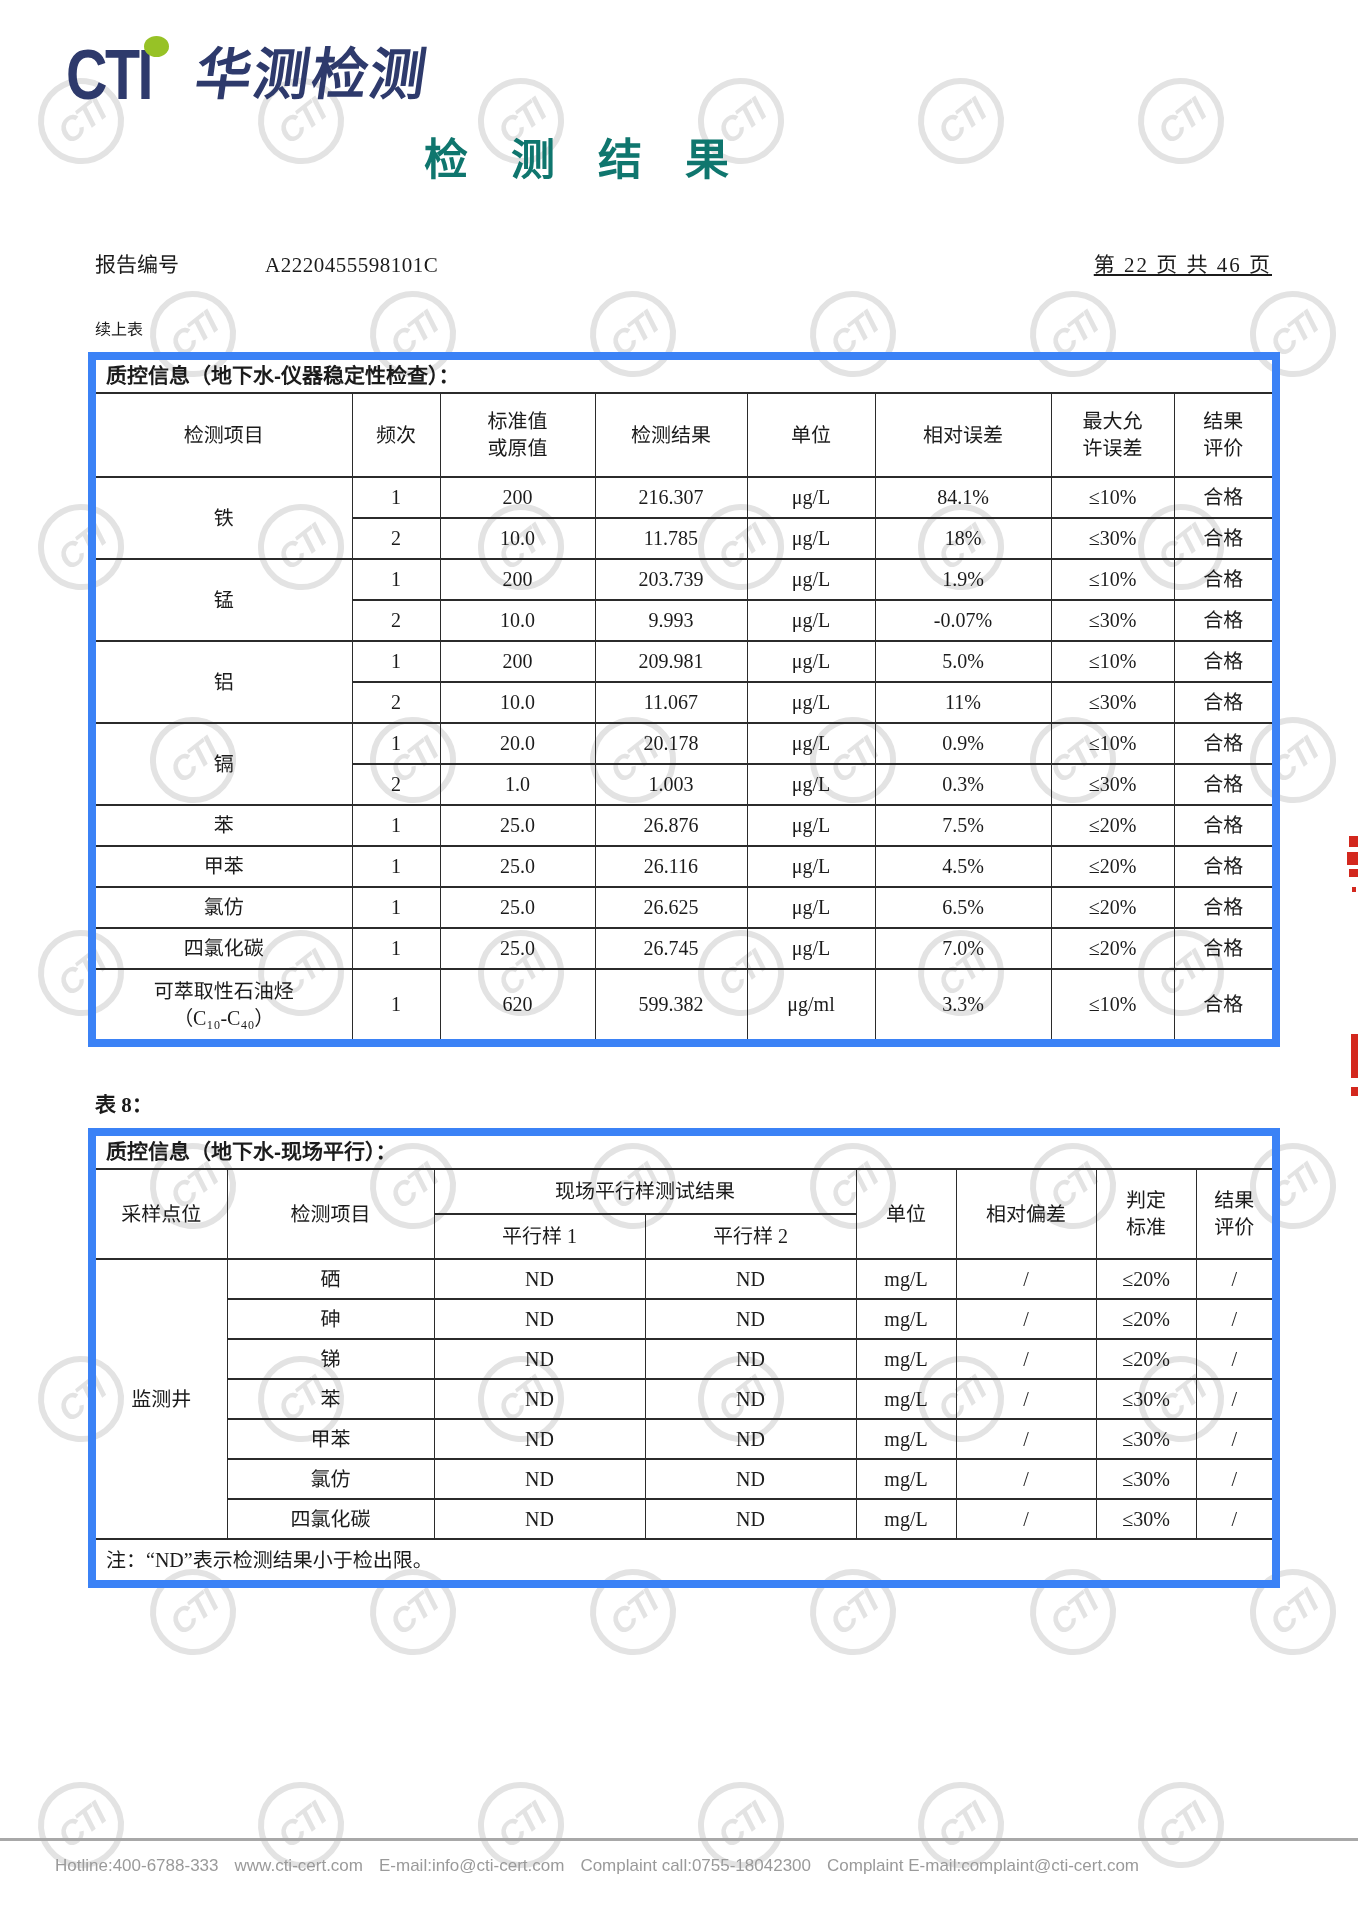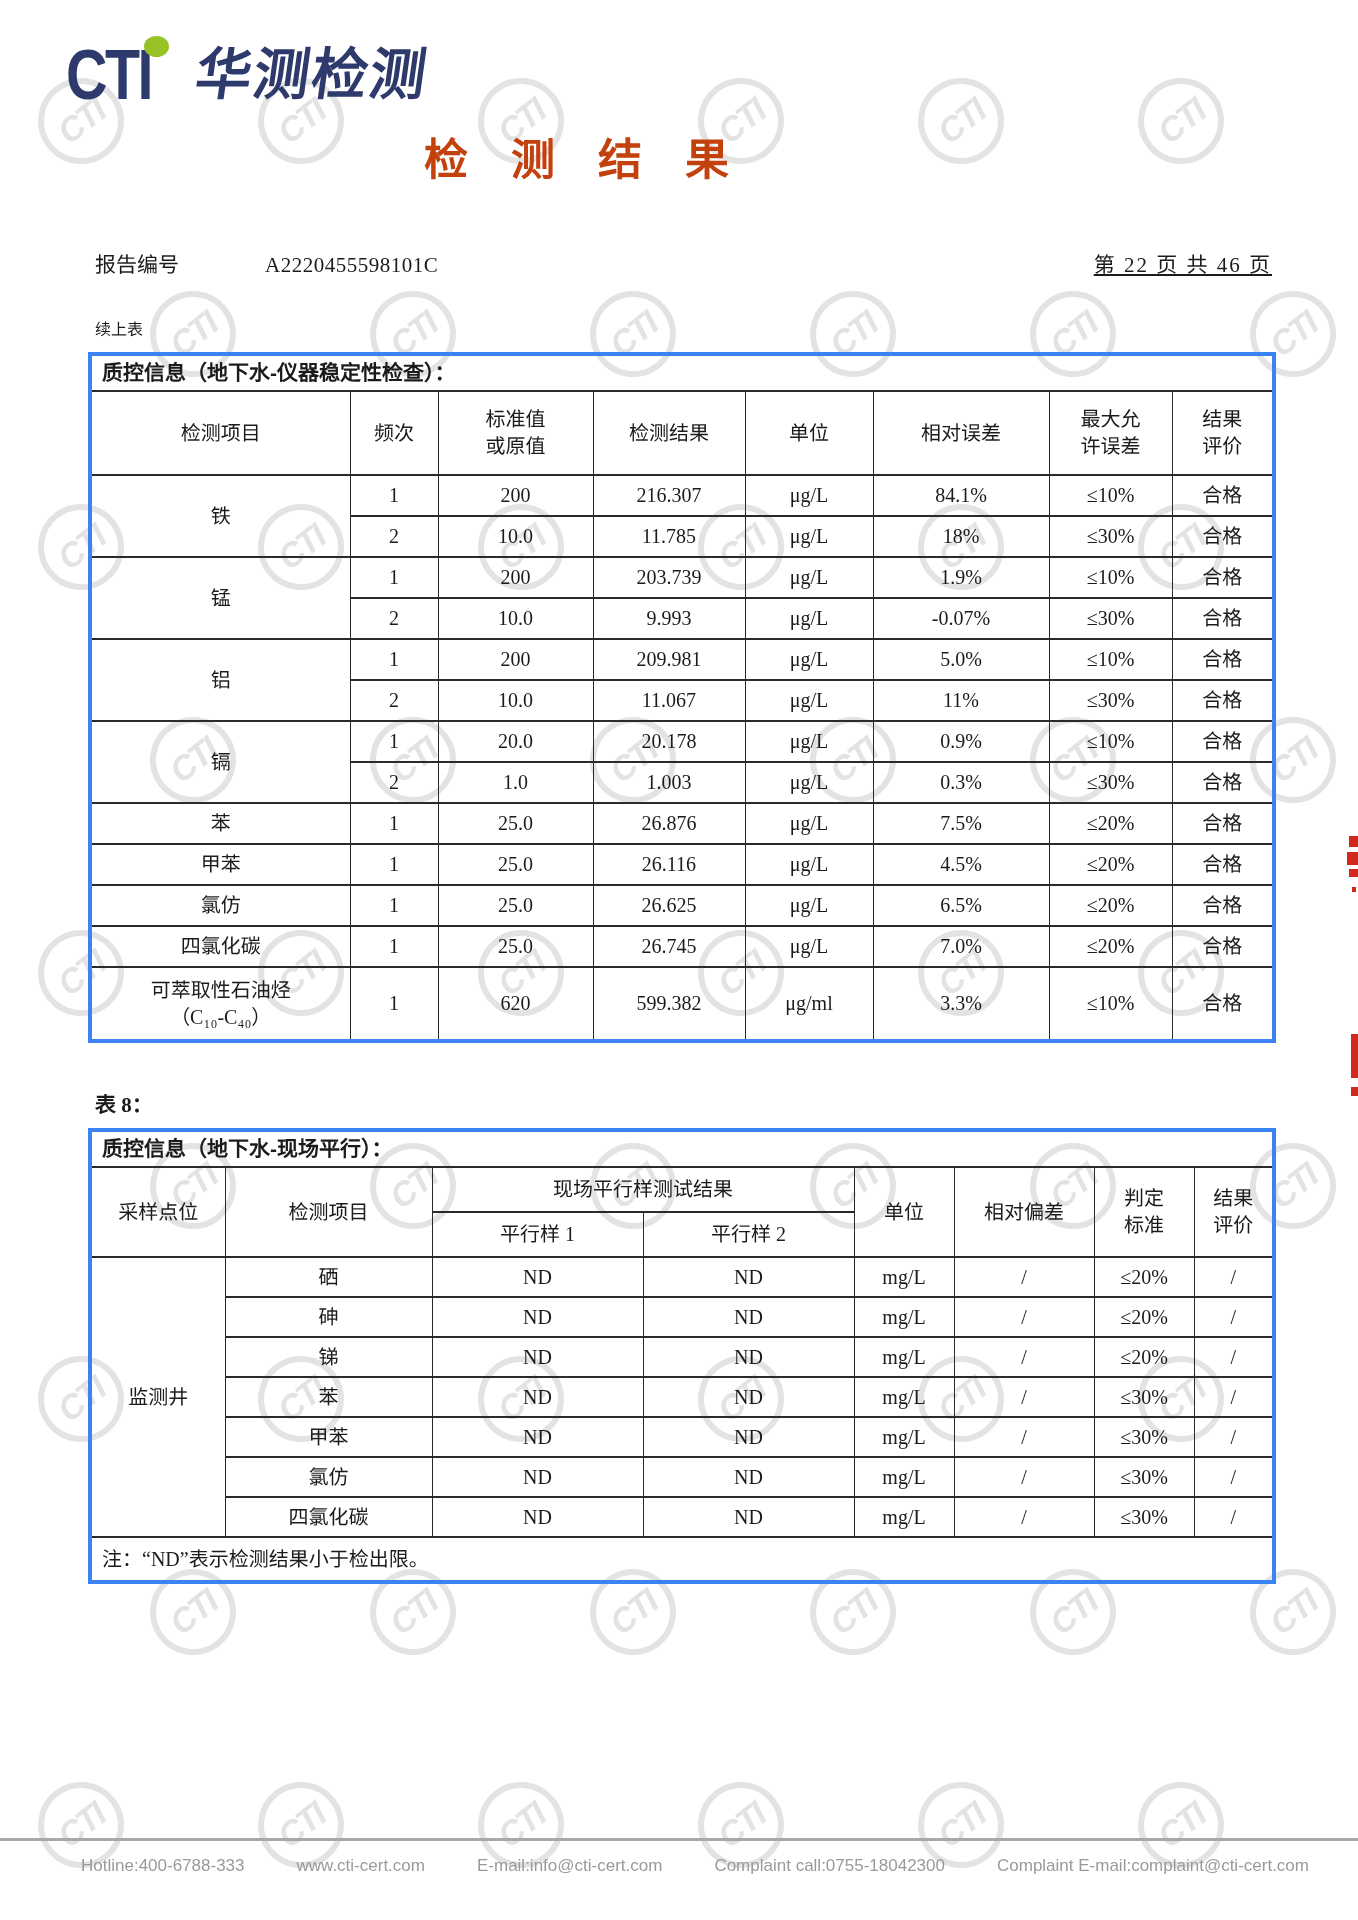--- a/index.html
+++ b/index.html
@@ -17,34 +17,34 @@
   .wm span{font:italic 900 34px "Liberation Sans","DejaVu Sans",sans-serif;color:var(--wm);letter-spacing:-2px;}
   
   .content{position:absolute;inset:0;z-index:1;}
   .logo{position:absolute;left:66px;top:40px;height:80px;}
   .logo-cti{display:inline-block;font:900 70px/70px "Liberation Sans","DejaVu Sans",sans-serif;
             color:var(--navy);letter-spacing:-3px;transform:scaleX(.82);transform-origin:left top;}
   .logo-dot{position:absolute;left:78px;top:-4px;width:25px;height:21px;border-radius:50%;background:var(--green);}
   .logo-cn{display:inline-block;font:900 56px/70px "Liberation Sans","DejaVu Sans",sans-serif;
            color:var(--navy);letter-spacing:2px;transform:skewX(-8deg);margin-left:22px;vertical-align:top;}
   .doc-title{position:absolute;left:424px;top:124px;font-size:44px;font-weight:600;
-             letter-spacing:16px;color:#c2410c;}
+             letter-spacing:16px;color:#0f766e;}
   .report-row{position:absolute;left:95px;top:248px;width:1180px;font-size:21px;}
   .report-num{margin-left:86px;letter-spacing:.5px;}
   .pagination{position:absolute;right:86px;top:248px;font-size:21px;letter-spacing:2px;text-decoration:underline;}
   .cont-note{position:absolute;left:95px;top:316px;font-size:16px;}
   
   table{border-collapse:collapse;table-layout:fixed;position:absolute;left:88px;width:1184px;
         font-size:20px;}
   .t1{top:352px;}
   .t2{top:1128px;}
   td,th{border:1px solid #2b2b2b;border-top-width:2px;border-bottom-width:2px;
         text-align:center;vertical-align:middle;font-weight:normal;
         white-space:pre-line;line-height:1.35;padding:2px 4px;}
-  table{border:4px solid #3b82f6;}
+  table{border:8px solid #3b82f6;}
   .cap{ text-align:left;font-family:"Liberation Sans","DejaVu Sans",sans-serif;
         font-weight:bold;font-size:21px;height:37px;padding-left:10px;white-space:normal;}
   .t1 thead th{height:84px;}
   .t1 .dr td{height:41px;}
   .t1 .tall td{height:74px;}
   .grp td{border-top:2.5px solid #161616;}
   .t2 .hr1 th{height:45px;}
   .t2 .hr2 th{height:45px;}
   .t2 .dr td{height:40px;}
   .t2 .note-row td{height:45px;text-align:left;padding-left:10px;border-radius:7px;}
@@ -52,22 +52,22 @@
   
   .seal{position:absolute;background:var(--red);}
   .s1{left:1349px;top:836px;width:9px;height:11px;}
   .s2{left:1347px;top:852px;width:11px;height:13px;}
   .s3{left:1349px;top:869px;width:9px;height:8px;}
   .s4{left:1352px;top:887px;width:4px;height:5px;}
   .s5{left:1351px;top:1034px;width:7px;height:44px;}
   .s6{left:1351px;top:1087px;width:7px;height:9px;}
   
   .footer-line{position:absolute;left:0;top:1838px;width:1358px;height:3px;background:#a8a8a8;}
-  .footer{position:absolute;left:55px;top:1856px;width:1280px;display:flex;gap:52px;
-          font-family:"Liberation Sans","DejaVu Sans",sans-serif;font-size:17px;color:var(--footer-gray);justify-content:center;}
+  .footer{position:absolute;left:55px;top:1856px;width:1280px;display:flex;gap:16px;
+          font-family:"Liberation Sans","DejaVu Sans",sans-serif;font-size:17px;color:var(--footer-gray);}
 </style>
 </head>
 <body>
 
 <div class="page">
   <div id="watermarks">
       <div class="wm" style="left: 38px; top: 78px;">
         <span>CTI</span>
       </div>
       <div class="wm" style="left: 258px; top: 78px;">

